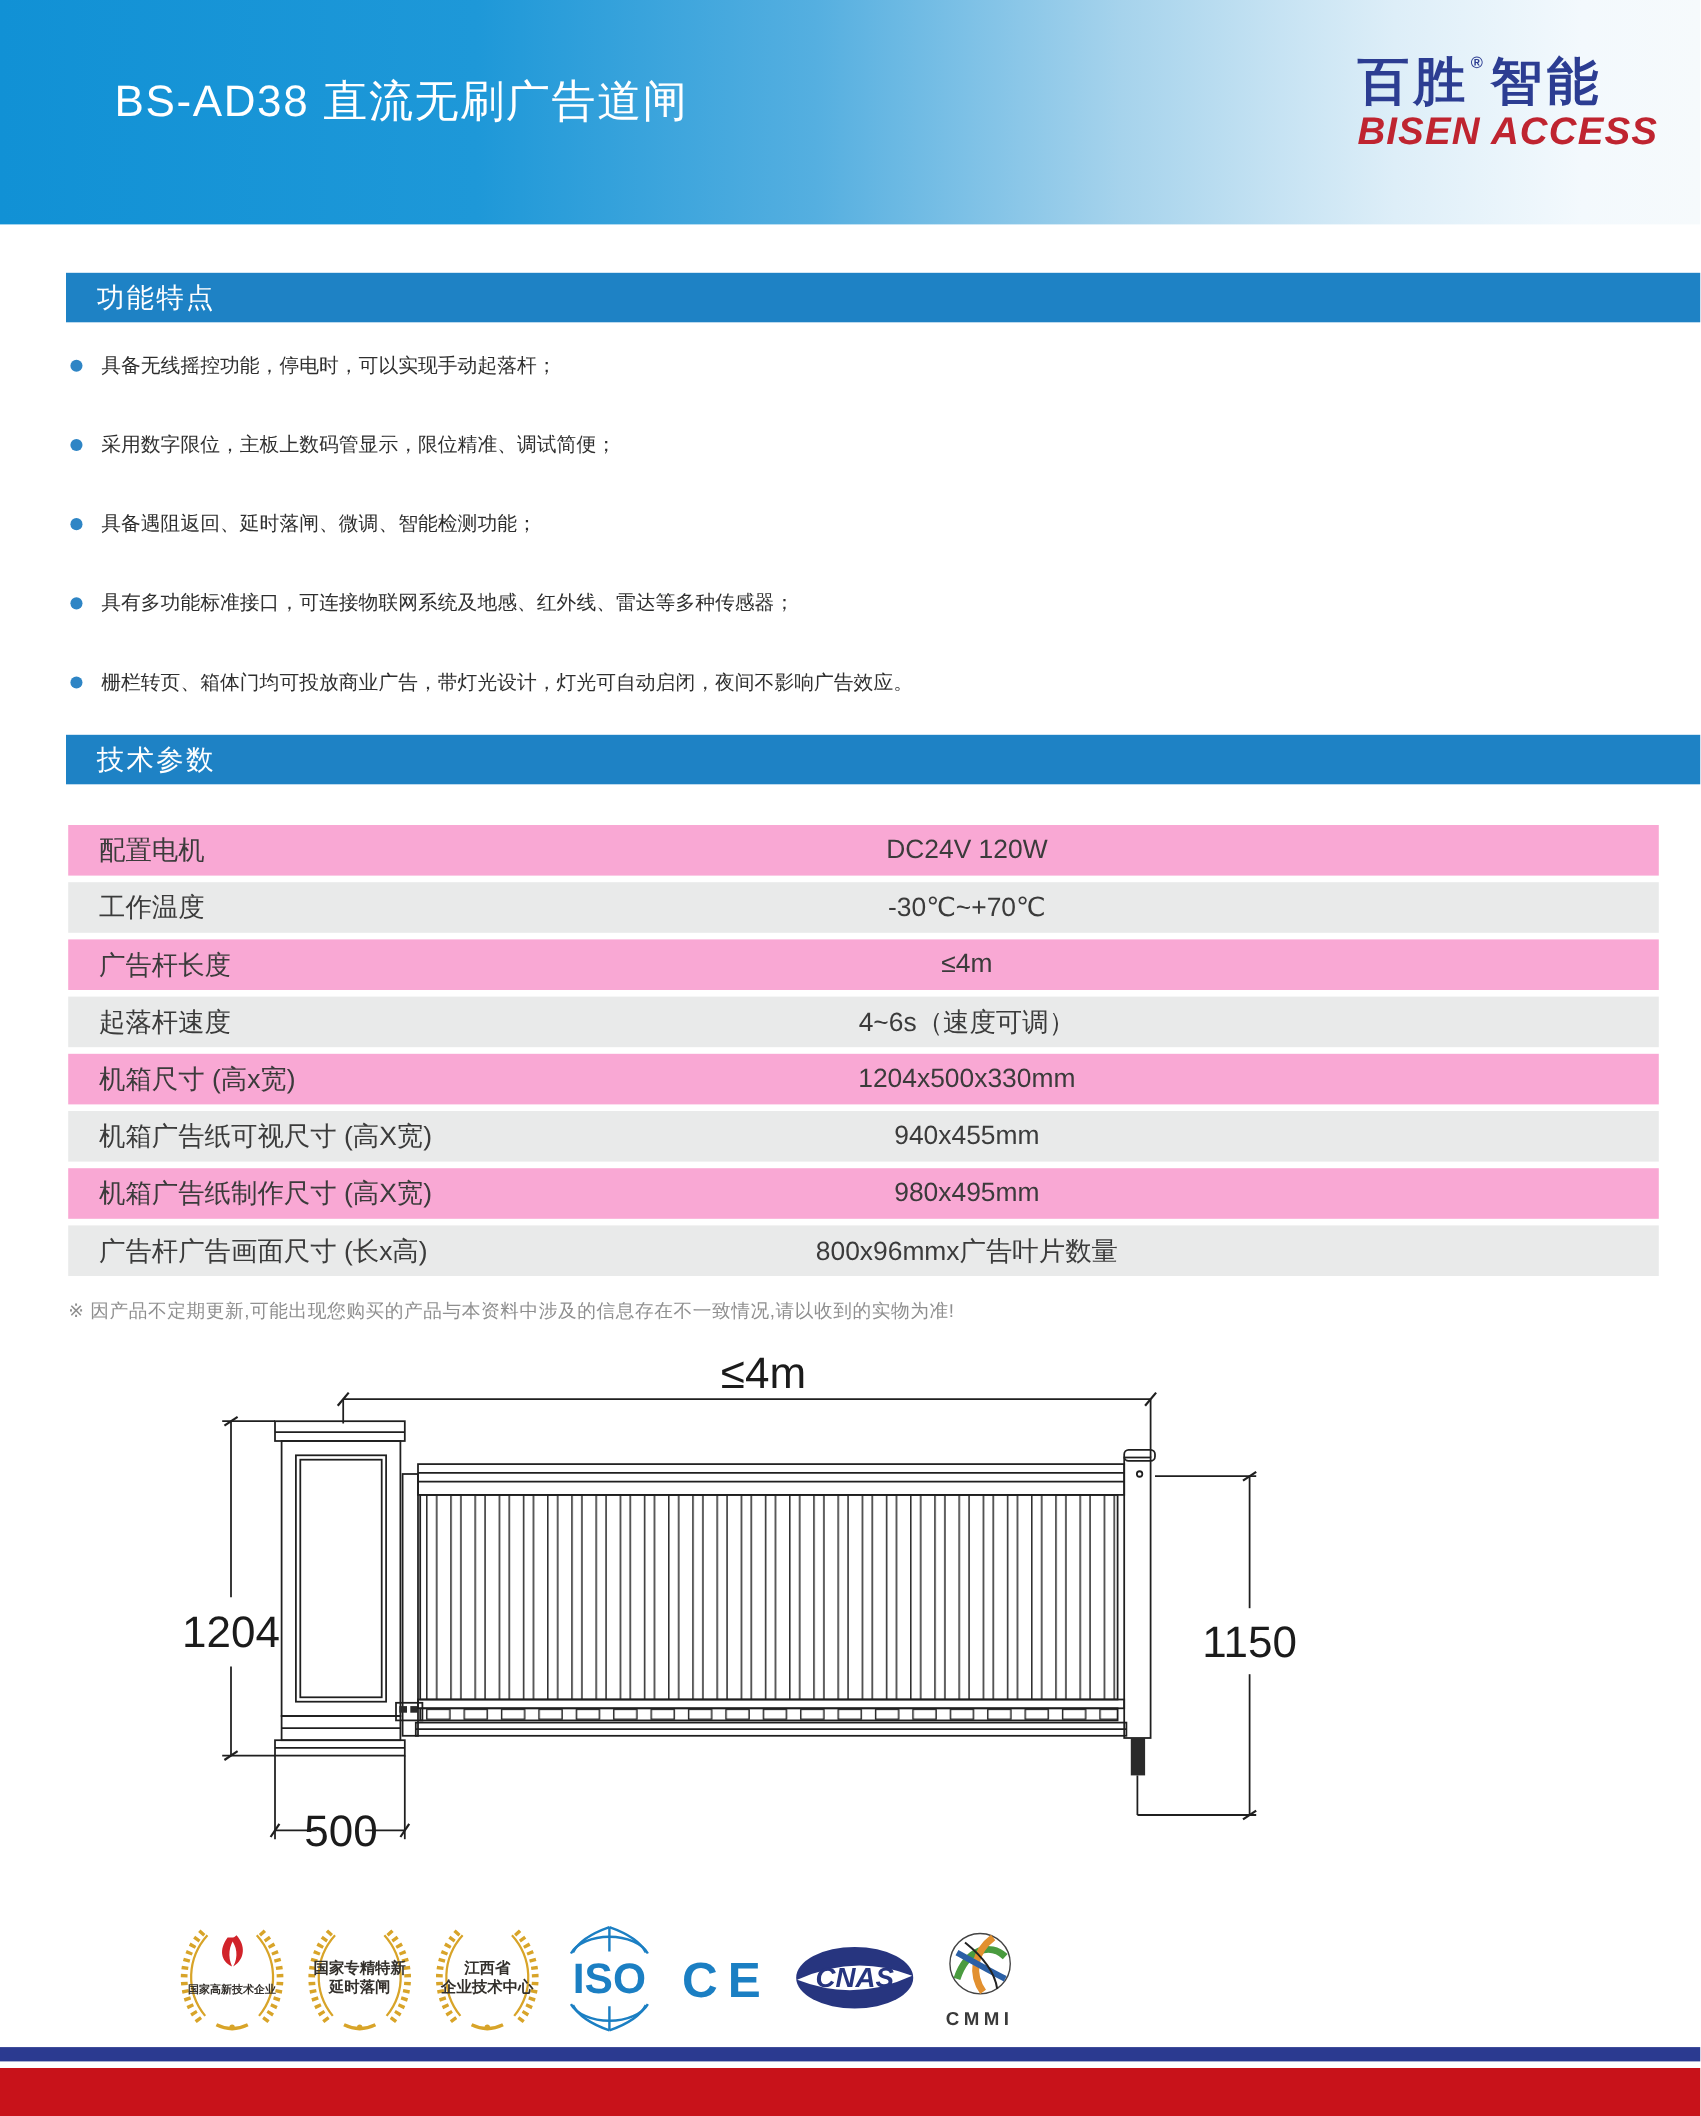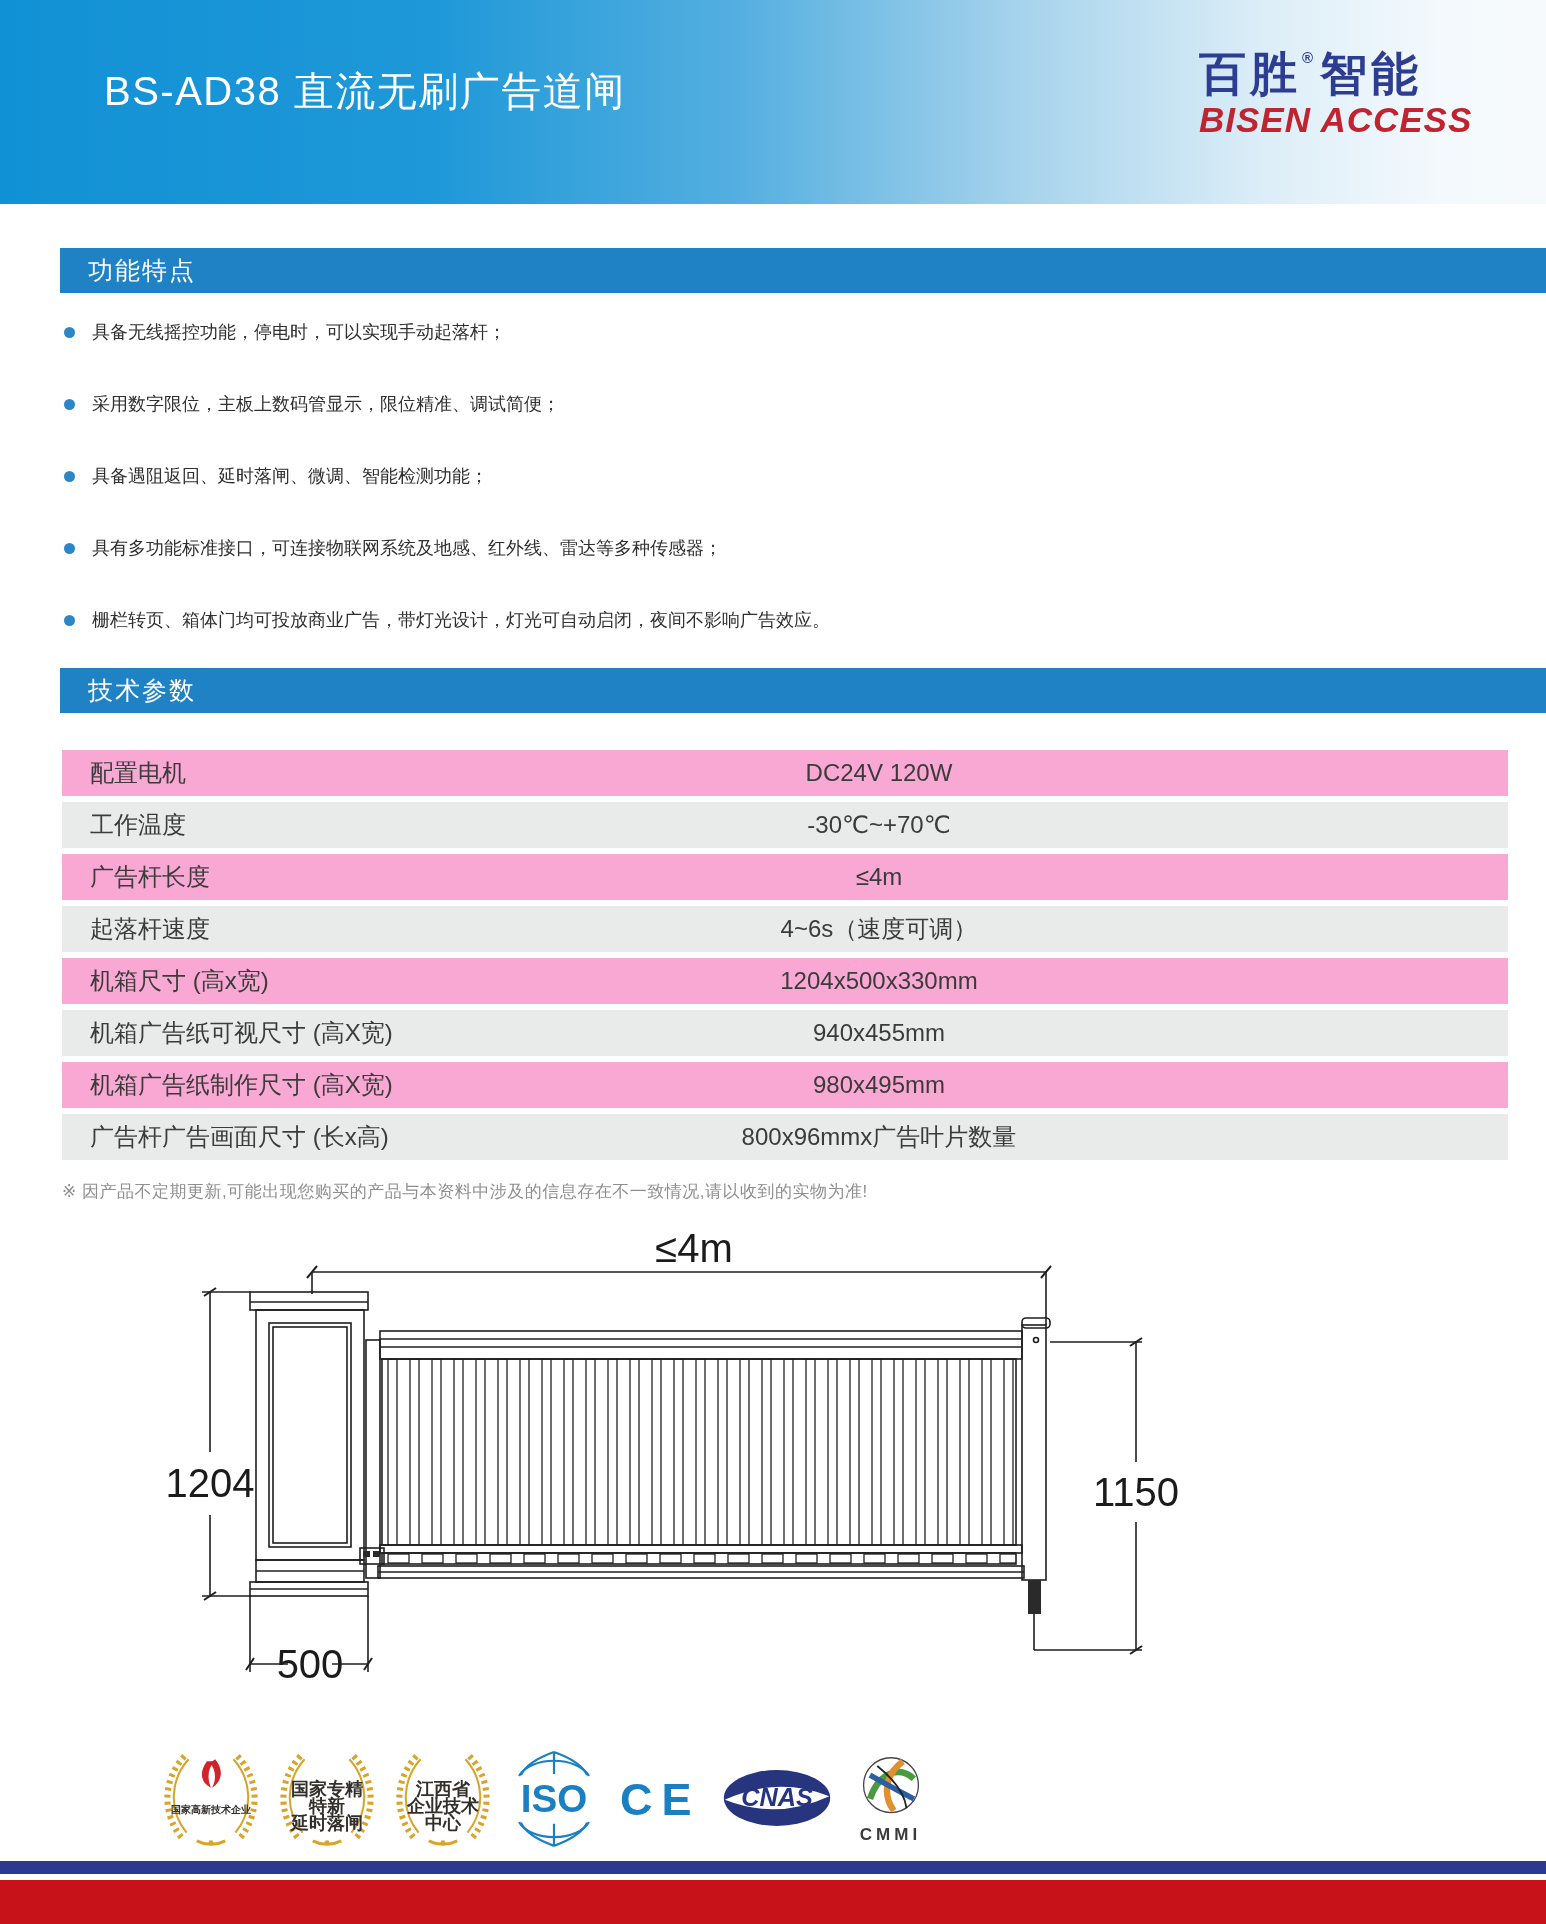--- a/index.html
+++ b/index.html
@@ -4,21 +4,21 @@
 <style>
   html,body{margin:0;padding:0;background:#fff;}
   .page{position:relative;width:1546px;height:1924px;background:#fff;overflow:hidden;
         font-family:"Liberation Sans","DejaVu Sans",sans-serif;}
 
   
   .header{position:absolute;left:0;top:0;width:1546px;height:204px;
     background:linear-gradient(90deg,#1191d5 0%,#1e98d8 28%,#55afe0 48%,#a6d3ec 66%,#ddeef8 82%,#f3f9fd 93%,#f6fafc 100%);}
   .page-title{position:absolute;left:104px;top:64px;margin:0;font-size:40px;font-weight:500;
     color:#ffffff;letter-spacing:1.5px;}
-  .brand-logo{position:absolute;left:1199px;top:50px;width:300px;line-height:1;}
+  .brand-logo{position:absolute;left:1234px;top:50px;width:300px;line-height:1;}
   .logo-cn{display:flex;align-items:flex-start;color:#2c3d92;font-weight:900;font-size:47px;letter-spacing:4px;}
   .logo-cn .reg{font-size:15px;font-weight:700;margin:0 3px 0 1px;line-height:1;}
   .logo-en{margin-top:5px;color:#bf2430;font-size:35px;font-weight:800;font-style:italic;letter-spacing:1px;}
 
   
   .section-bar{position:absolute;left:60px;width:1486px;height:45px;background:#1e82c5;
     display:flex;align-items:center;padding-left:28px;box-sizing:border-box;}
   .section-bar span{color:#fff;font-size:25px;letter-spacing:2px;}
   .bar-features{top:248px;}
   .bar-specs{top:668px;}
@@ -41,21 +41,21 @@
   .diagram{position:absolute;left:0;top:1230px;}
   .diagram .dim-text{font-size:40px;fill:#1b1b1b;font-weight:500;}
 
   
   .certs{position:absolute;left:160px;top:1742px;height:116px;display:flex;align-items:center;gap:14px;}
   .laurel{position:relative;width:102px;height:106px;flex:0 0 auto;}
   .laurel svg{position:absolute;left:0;top:0;}
   .laurel .lbl1{position:absolute;left:10px;right:10px;top:57px;text-align:center;
     font-size:10px;font-weight:700;color:#33302c;line-height:11px;}
   .laurel .lbl2{position:absolute;left:8px;right:8px;top:34px;text-align:center;
-    font-size:18px;font-weight:700;color:#33302c;line-height:17px;}
+    font-size:14px;font-weight:700;color:#33302c;line-height:17px;}
   .iso-badge{width:92px;flex:0 0 auto;}
   .ce-badge{flex:0 0 auto;font-size:45px;font-weight:700;color:#1b7fc3;letter-spacing:9px;padding:0 6px;}
   .cnas-badge{flex:0 0 auto;}
   .cmmi-badge{flex:0 0 auto;width:88px;text-align:center;}
   .cmmi-badge .cmmi-lbl{margin-top:2px;font-size:17px;font-weight:700;color:#3a3a3a;letter-spacing:4px;}
 
   
   .footer-navy{position:absolute;left:0;top:1861px;width:1546px;height:13px;background:#2b3a90;}
   .footer-red{position:absolute;left:0;top:1880px;width:1546px;height:44px;background:#c8121a;}
 </style>

